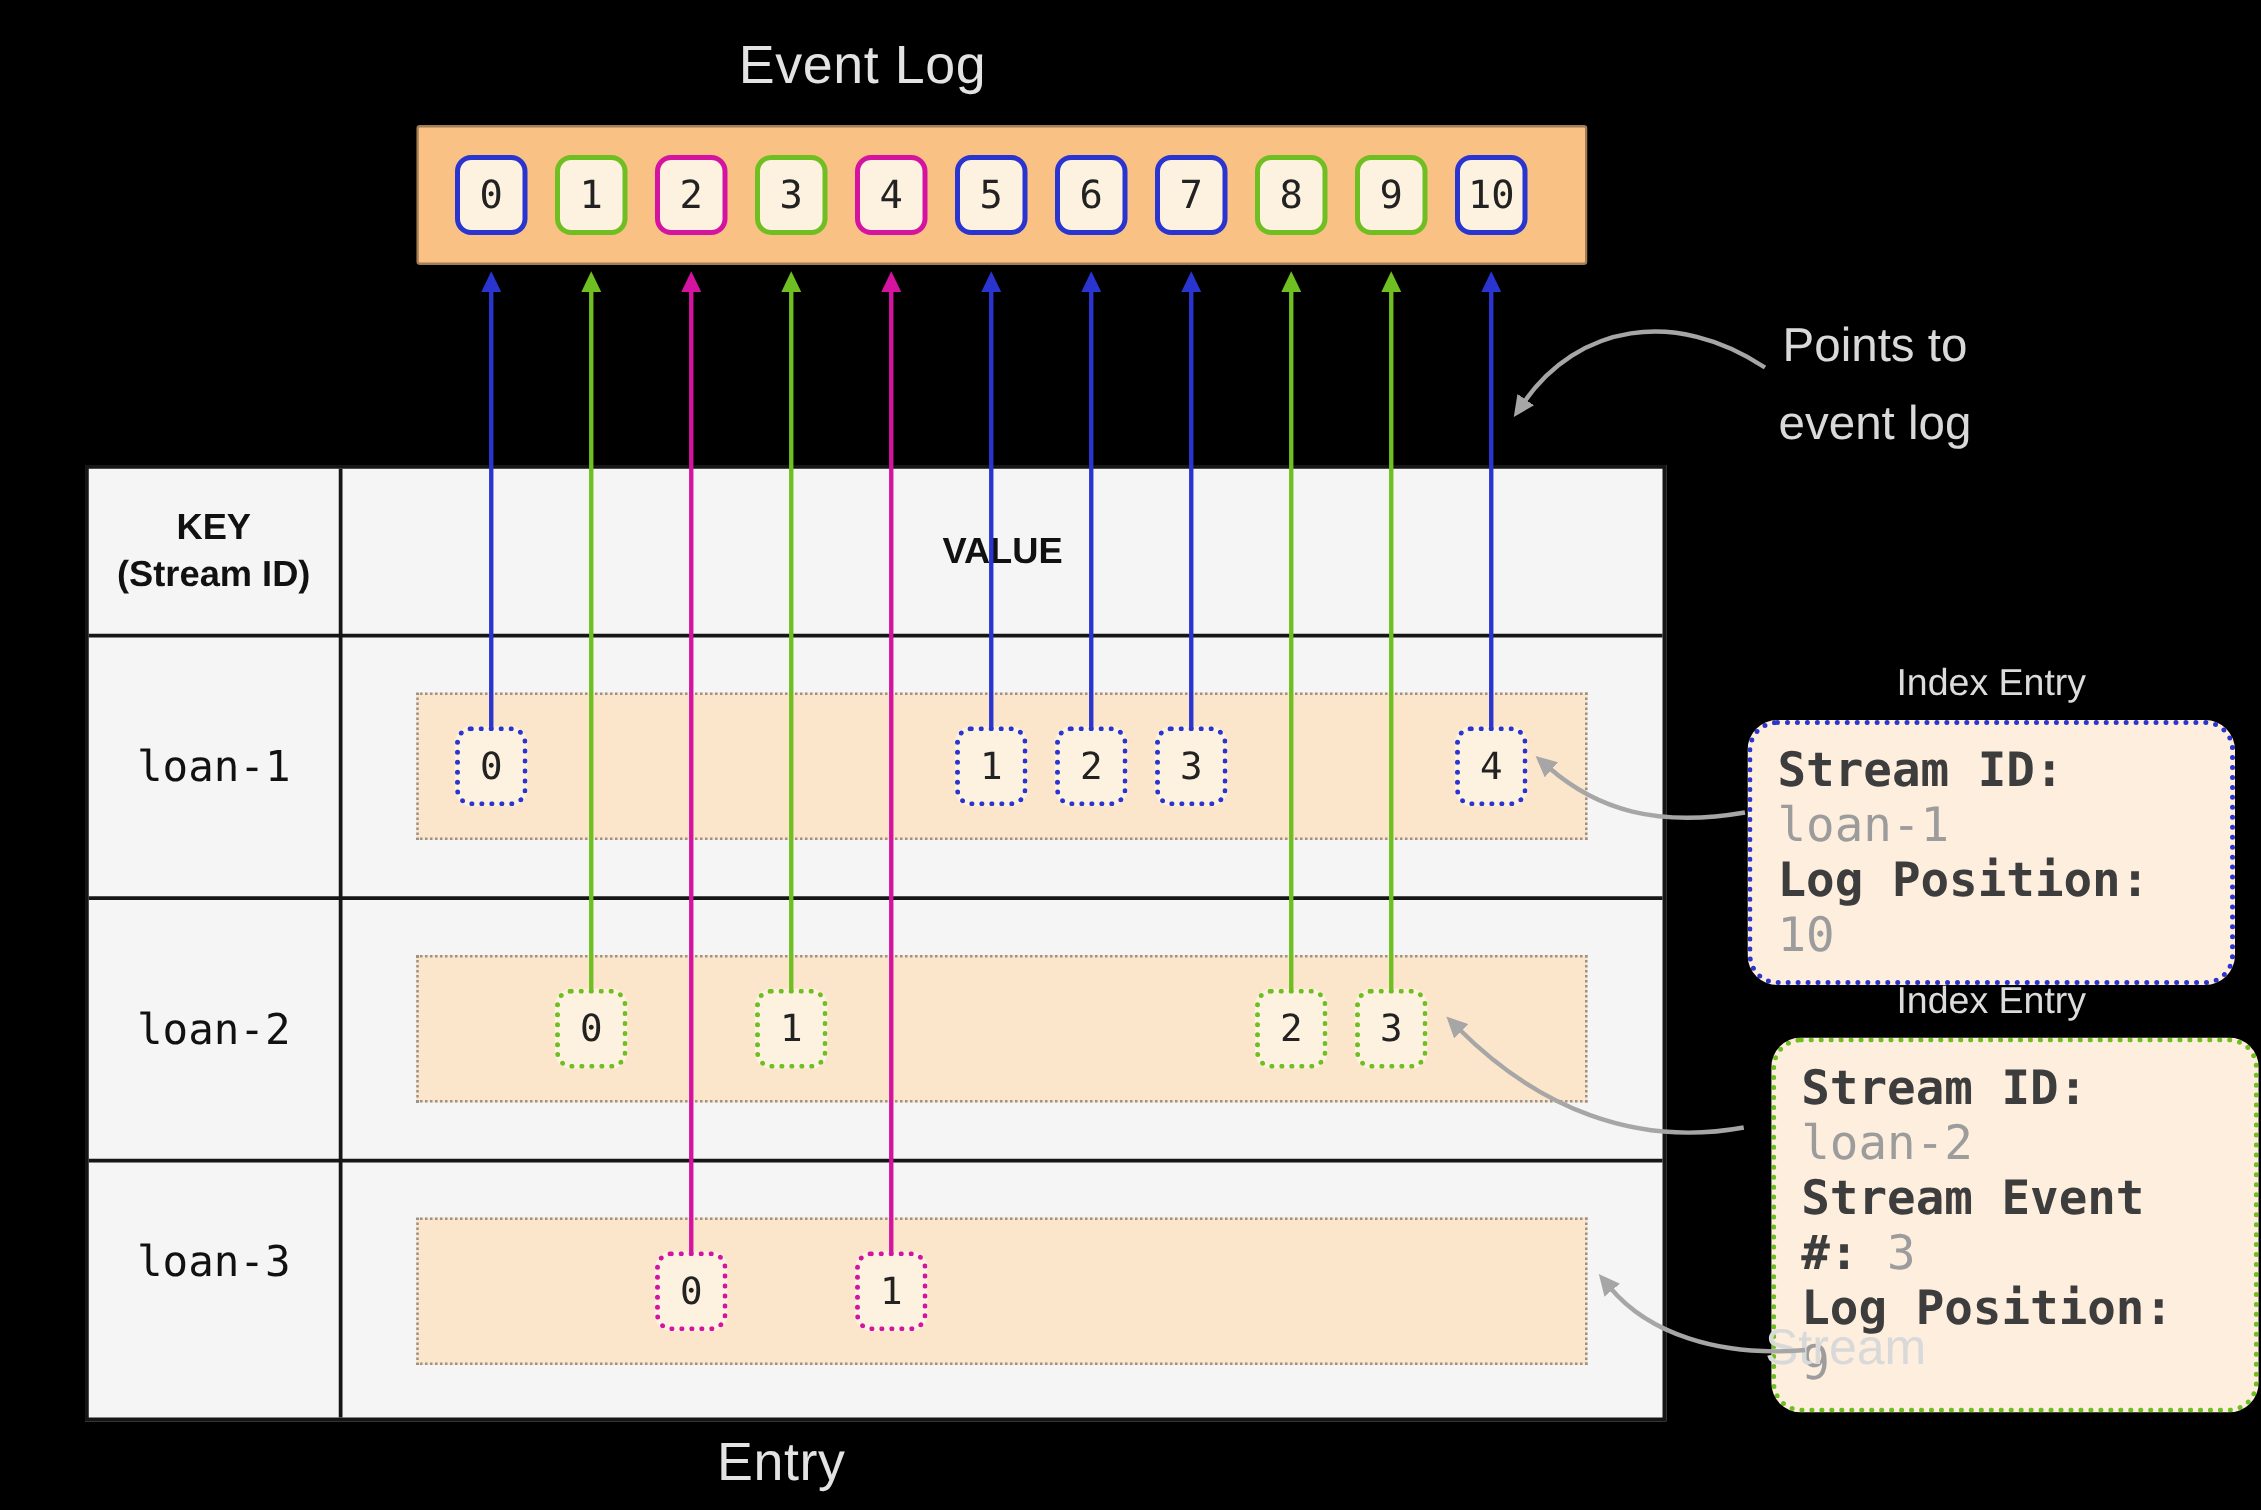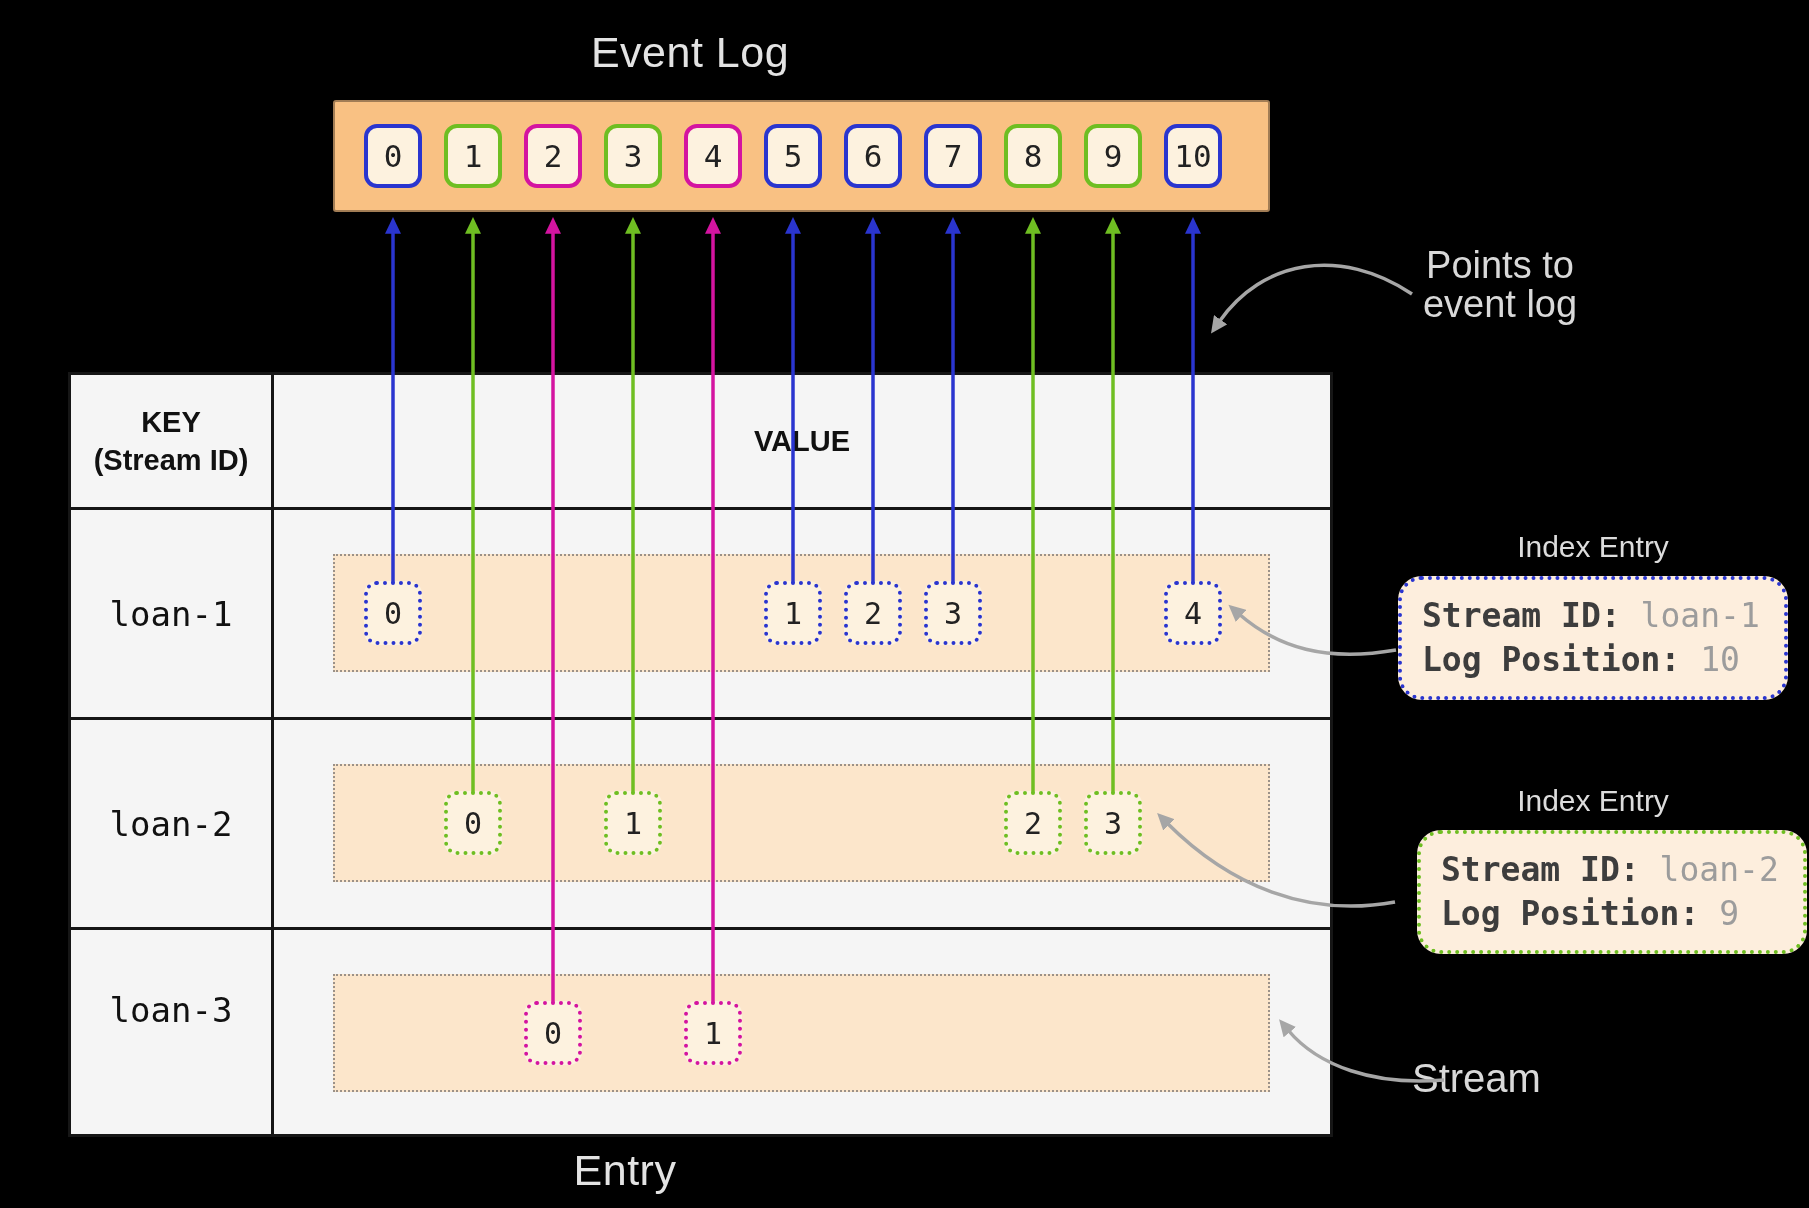--- a/index.html
+++ b/index.html
@@ -70,28 +70,28 @@
   .annot-title {
     position:absolute; width:390px; text-align:center;
     font-size:30px; color:#dcdcdc; z-index:3;
   }
   .annot-box {
     position:absolute; width:390px;
     background:var(--annotation-bg,#fdeedd);
     border:4px dotted #333; border-radius:24px;
     padding:14px 20px; z-index:3;
     font-family:"DejaVu Sans Mono","Liberation Mono",monospace;
-    font-size:33px; line-height:44px;
+    font-size:38px; line-height:44px;
   }
   .annot-lbl { font-weight:bold; color:var(--annot-label,#3d3d3d); }
   .annot-val { color:var(--annot-value,#9c9c9c); }
   .side-label {
     position:absolute; color:#d9d9d9; z-index:3;
   }
-  #points-to-label { left:1390px; top:246px; width:220px; font-size:38px; line-height:39px; text-align:center; white-space:pre-line; }
+  #points-to-label { left:1390px; top:246px; width:220px; font-size:38px; line-height:62px; text-align:center; white-space:pre-line; }
   #stream-label { left:1412px; top:1056px; font-size:40px; }
 </style>
 </head>
 <body>
 
 <div id="stage">
 
   <div class="big-title" id="event-log-title" style="left:540px; top:28px; width:300px;">Event Log</div>
   <div class="big-title" id="index-title" style="left:475px; top:1146px; width:300px;">Entry</div>
 
@@ -145,20 +145,21 @@
 
   <div class="annot-title" style="left:1398px; top:530px;">Index Entry</div>
   <div class="annot-box" id="annot-box-0" style="left: 1398px; top: 576px; border-color: rgb(42, 53, 207);">
       <div class="annot-line"><span class="annot-lbl">Stream ID:</span><span class="annot-val"> loan-1</span></div>
       <div class="annot-line"><span class="annot-lbl">Log Position:</span><span class="annot-val"> 10</span></div>
     </div>
 
   <div class="annot-title" style="left:1398px; top:784px;">Index Entry</div>
   <div class="annot-box" id="annot-box-1" style="left: 1398px; top: 830px; border-color: rgb(111, 190, 34); margin-left: 19px;">
       <div class="annot-line"><span class="annot-lbl">Stream ID:</span><span class="annot-val"> loan-2</span></div>
+      <div class="annot-line"><span class="annot-lbl">Stream Event #:</span><span class="annot-val"> 3</span></div>
       <div class="annot-line"><span class="annot-lbl">Log Position:</span><span class="annot-val"> 9</span></div>
     </div>
 
   <div class="side-label" id="stream-label">Stream</div>
 
   <svg id="arrow-layer" width="1809" height="1208" viewBox="0 0 1809 1208">
     <defs>
       <marker id="ah-stream1" markerUnits="strokeWidth" markerWidth="5.2" markerHeight="4.6" refX="0.8" refY="2.3" orient="auto">
         <path d="M0,0 L4.8,2.3 L0,4.6 z" fill="#2a35cf"></path>
       </marker>

